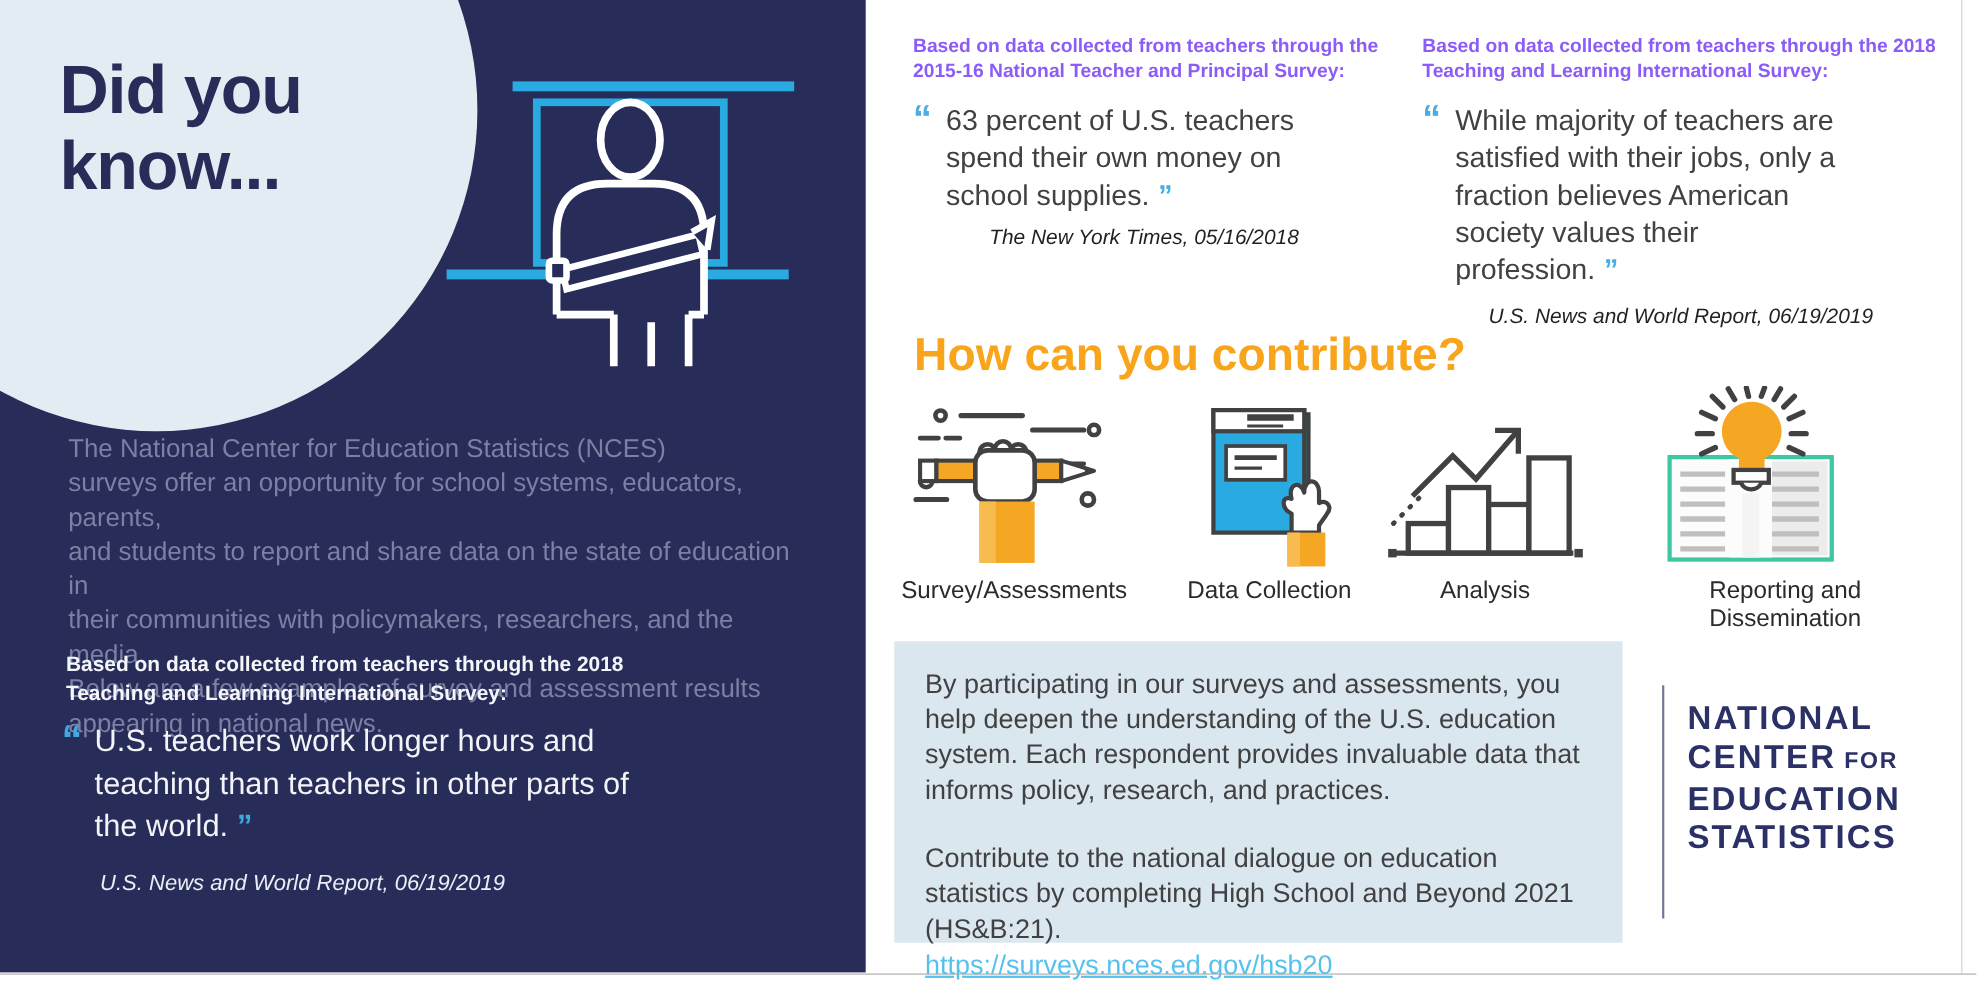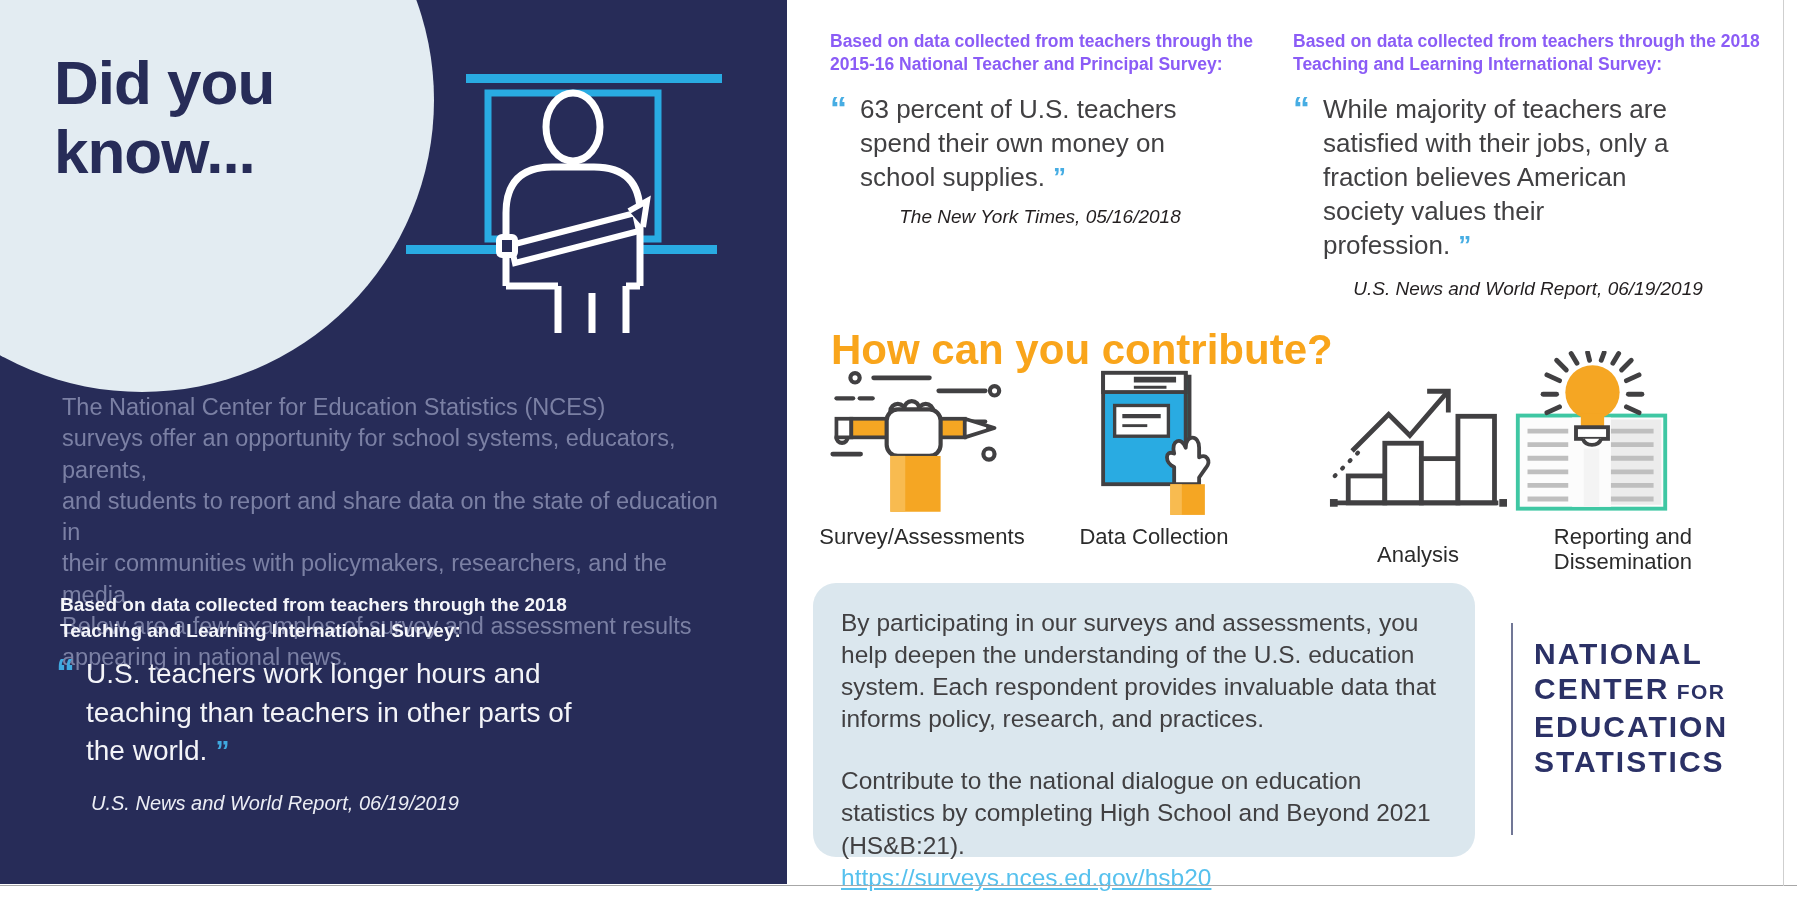--- a/index.html
+++ b/index.html
@@ -33,32 +33,32 @@
   .rqbody{position:relative;margin-top:16px;padding-left:30px;font-size:26px;line-height:1.31;
           color:#414042;}
   .rqbody .oq{position:absolute;left:0;top:-6px;font-size:34px;font-weight:bold;color:#47ade3;}
   .cq{color:#47ade3;font-weight:bold;margin-left:8px;}
   .rsource{margin-top:12px;text-align:center;font-style:italic;font-size:19px;color:#231f20;}
   .rq1 .rsource{width:420px;}
   .rq2 .rsource{width:470px;margin-top:16px;}
 
   
   .contribute-h{position:absolute;left:831px;top:298px;font-size:42px;font-weight:800;
-                color:#f9a51b;letter-spacing:0px;margin-top:28px;}
+                color:#f9a51b;letter-spacing:0px;}
   .figure{position:absolute;top:363px;display:flex;flex-direction:column;align-items:center;}
   .fig1{left:808px;width:228px;}
   .fig2{left:1048px;width:212px;}
-  .fig3{left:1324px;width:188px;gap:18px;}
+  .fig3{left:1256px;width:188px;}
   .fig4{left:1492px;width:200px;}
   .iconbox{height:154px;display:flex;align-items:flex-end;justify-content:center;}
   .figlabel{margin-top:7px;font-size:22px;color:#2b2b2b;text-align:right;line-height:1.15;}
 
   
   .cta{position:absolute;left:813px;top:583px;width:662px;height:274px;background:#dbe7ee;
-       box-sizing:border-box;padding:24px 28px;font-size:24.5px;line-height:1.31;color:#414042;border-radius:23px;}
+       box-sizing:border-box;padding:24px 28px;font-size:24.5px;line-height:1.31;color:#414042;}
   .cta .p2{margin-top:30px;}
   .cta a{color:#56c1ee;}
 
   
   .logo-rule{position:absolute;left:1511px;top:623px;width:2px;height:212px;background:#717796;}
   .logo-text{position:absolute;left:1534px;top:636px;font-size:30px;line-height:35px;
              letter-spacing:2px;color:#2b3166;font-weight:700;}
   .logo-text .small{font-size:21px;letter-spacing:1.5px;}
 
   

